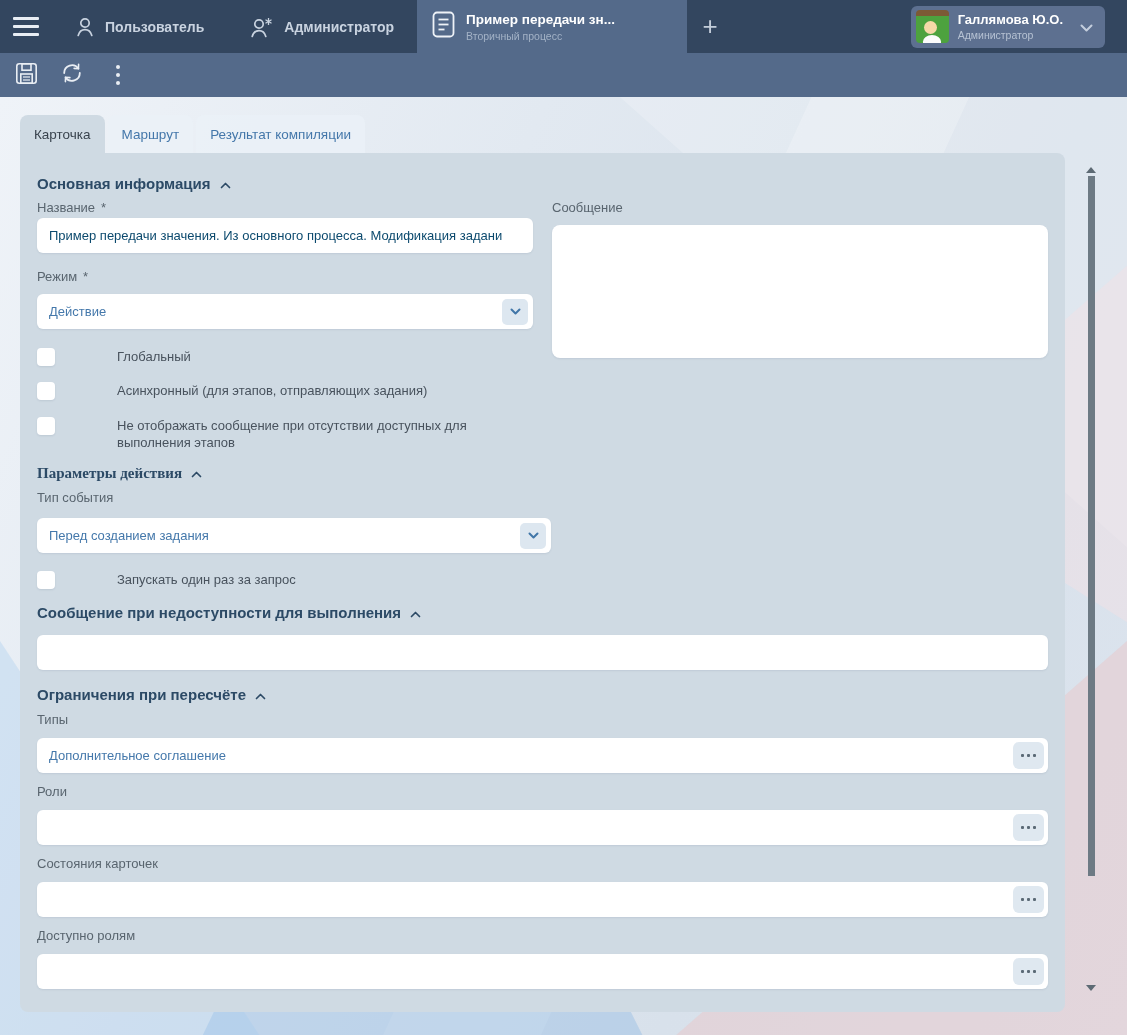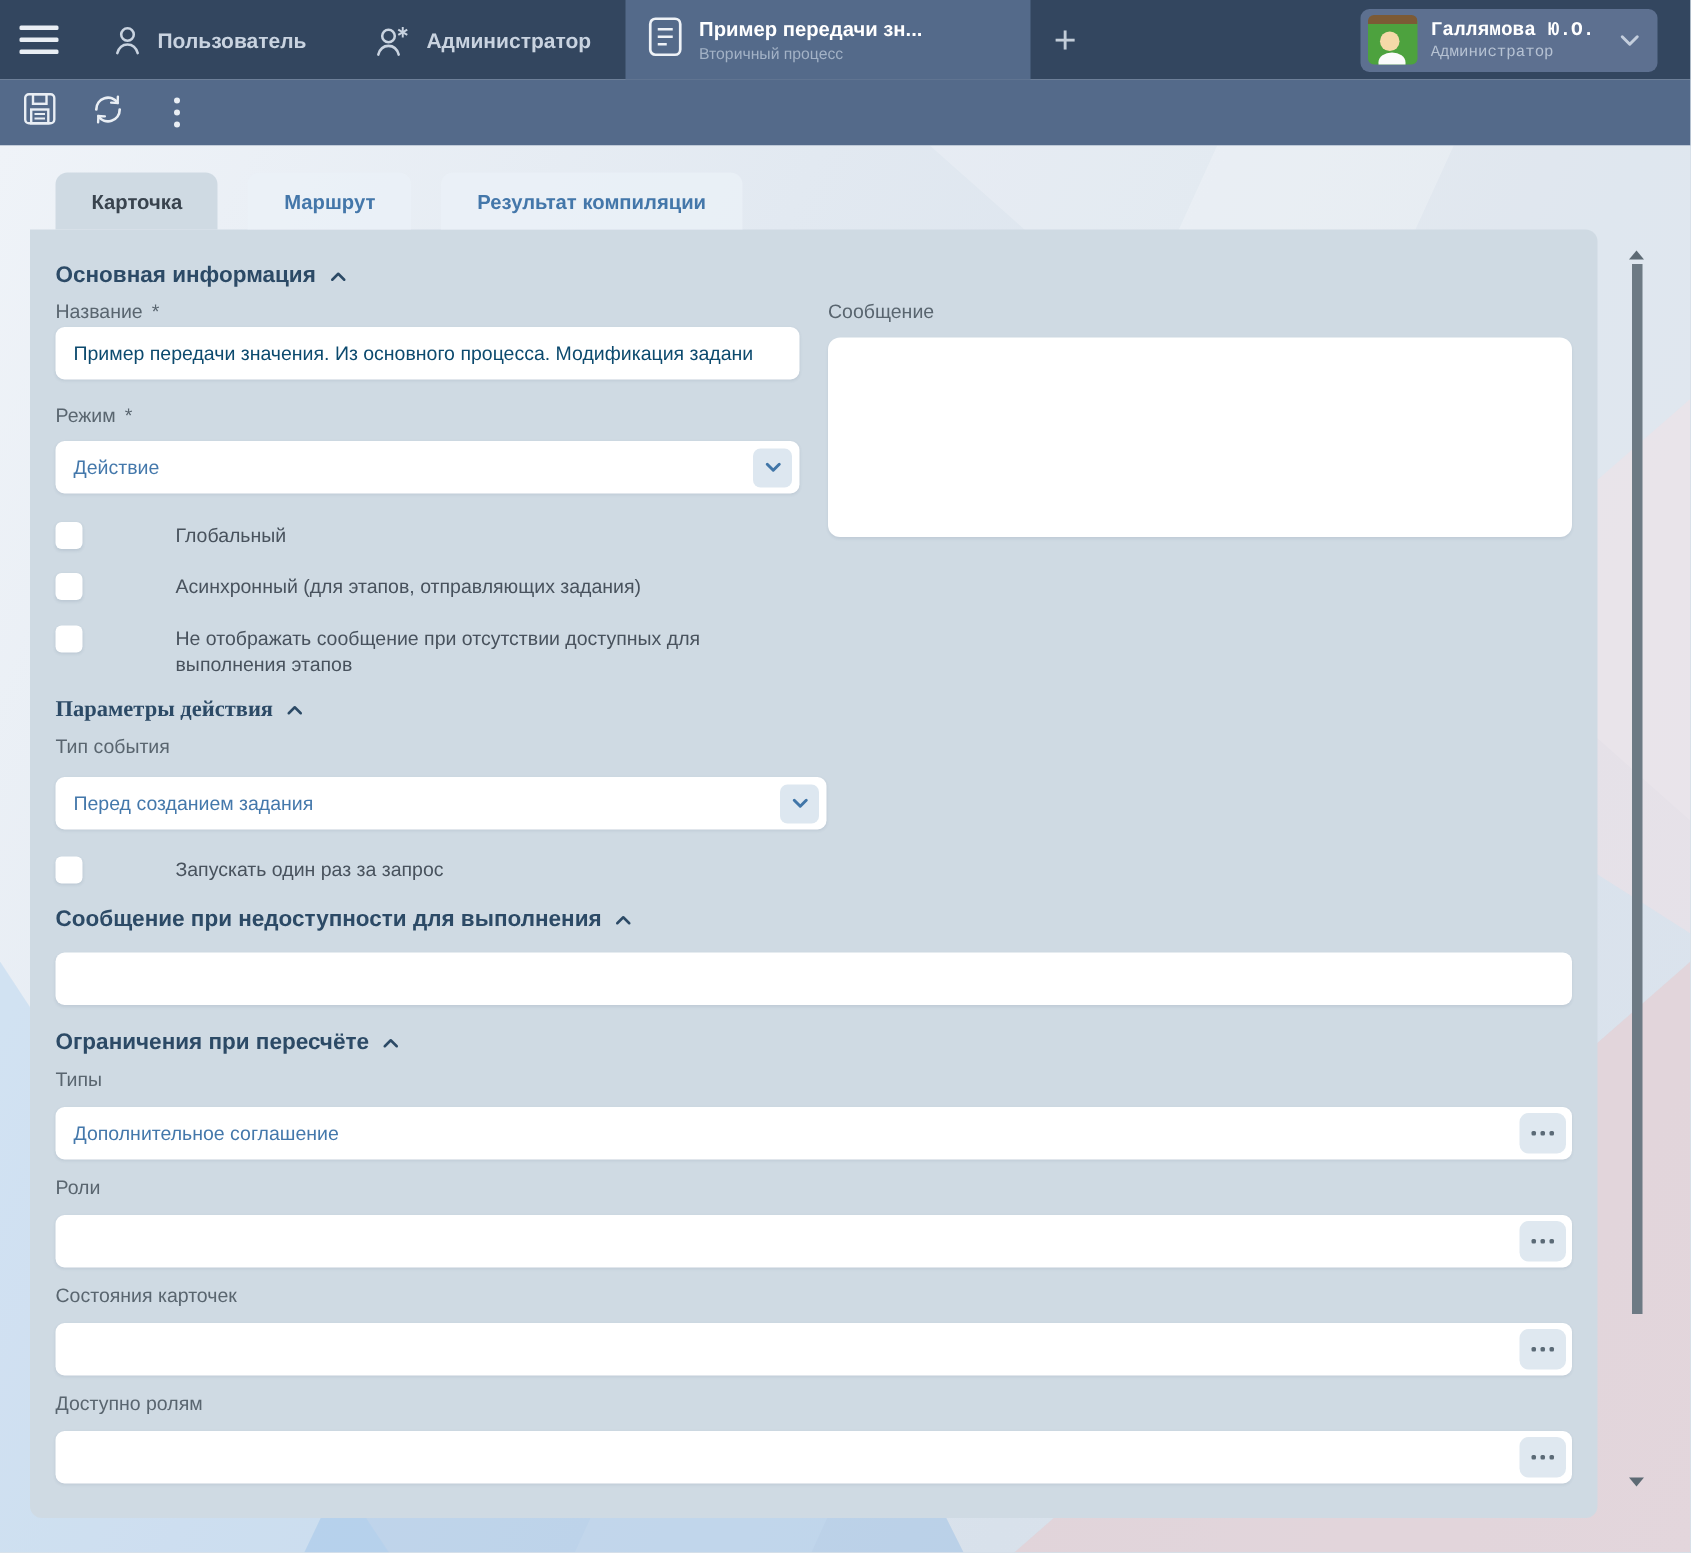--- a/index.html
+++ b/index.html
@@ -14,21 +14,21 @@
   .topbar { height:53px; background:#33465f; display:flex; align-items:stretch; }
   .burger-btn { width:52px; display:flex; flex-direction:column; justify-content:center; align-items:center; gap:5px; cursor:pointer; }
   .burger-btn i { display:block; width:26px; height:3px; background:#e9eef4; border-radius:1px; }
   .nav-tab { display:flex; align-items:center; gap:10px; padding:0 23px; color:#c9d3e0; font-size:14px; font-weight:bold; cursor:pointer; }
   .nav-tab svg { display:block; }
   .window-tab { width:270px; background:#546a8a; display:flex; align-items:center; gap:11px; padding:0 15px; cursor:pointer; }
   .window-tab .tab-text { display:flex; flex-direction:column; min-width:0; }
   .tab-title { font-size:13.5px; font-weight:bold; color:#ffffff; white-space:nowrap; overflow:hidden; }
   .tab-subtitle { font-size:10.5px; color:#a3b2c6; margin-top:3px; white-space:nowrap; }
   .add-tab { display:flex; align-items:center; justify-content:center; width:46px; color:#c3cdd9; font-size:26px; font-weight:300; cursor:pointer; }
-  .user-chip { margin-left:auto; margin-right:22px; align-self:center; height:42px; background:#5d7090; border-radius:6px; display:flex; align-items:center; gap:9px; padding:0 12px 0 5px; cursor:pointer;font-family:Liberation Mono, monospace; }
+  .user-chip { margin-left:auto; margin-right:22px; align-self:center; height:42px; background:#5d7090; border-radius:6px; display:flex; align-items:center; gap:9px; padding:0 12px 0 5px; cursor:pointer; }
   .avatar { width:33px; height:33px; border-radius:4px; background:#4da23e; border-top:6px solid #7c5a35; position:relative; overflow:hidden; flex:0 0 33px; }
   .avatar::before { content:""; position:absolute; top:5px; left:8px; width:13px; height:13px; border-radius:50%; background:#f5d9a8; }
   .avatar::after { content:""; position:absolute; bottom:-5px; left:7px; width:18px; height:13px; border-radius:50% 50% 0 0; background:#fbfbfb; }
   .user-text { display:flex; flex-direction:column; }
   .user-name { font-size:13px; font-weight:bold; color:#ffffff; white-space:nowrap; }
   .user-role { font-size:10.5px; color:#b6c2d3; margin-top:2px; }
   .user-chip .chev { margin-left:8px; color:#c4cedd; }
 
   
   .toolbar { height:44px; background:#546a8a; display:flex; align-items:center; padding-left:6px; gap:6px; }
@@ -42,21 +42,21 @@
   .shape { position:absolute; inset:0; }
   .sh1 { clip-path:polygon(55% 0,100% 0,100% 48%); background:rgba(255,255,255,0.20); }
   .sh2 { clip-path:polygon(72% 0,86% 0,48% 100%,34% 100%); background:rgba(255,255,255,0.22); }
   .sh3 { clip-path:polygon(18% 100%,37% 52%,57% 100%); background:rgba(142,186,228,0.40); }
   .sh4 { clip-path:polygon(0 100%,0 58%,23% 100%); background:rgba(165,203,238,0.35); }
   .sh5 { clip-path:polygon(60% 100%,100% 58%,100% 100%); background:rgba(233,199,201,0.50); }
   .sh6 { clip-path:polygon(100% 18%,100% 56%,79% 40%); background:rgba(243,225,229,0.45); }
 
   
   .doc-tabs { position:absolute; left:20px; top:18px; display:flex; z-index:2; }
-  .doc-tab { height:38px; display:flex; align-items:center; padding:0 24px; font-size:13.5px; font-weight:bold; border-radius:8px 8px 0 0; margin-right:3px; cursor:pointer; background:rgba(234,241,247,0.78); color:#4477aa;margin-left:17px; }
+  .doc-tab { height:38px; display:flex; align-items:center; padding:0 14px; font-size:13.5px; font-weight:normal; border-radius:8px 8px 0 0; margin-right:3px; cursor:pointer; background:rgba(234,241,247,0.78); color:#4477aa; }
   .doc-tab.active { background:#cfdae3; color:#39434e; }
 
   
   .panel { position:absolute; left:20px; top:56px; width:1045px; height:859px; z-index:1;
     background:#cfdae3; border-radius:0 8px 8px 8px; padding:22px 17px 0 17px; }
 
   .section-title { display:flex; align-items:center; gap:9px; font-size:15px; font-weight:bold; color:#2c4a66; line-height:18px; cursor:pointer; }
   .field-label { font-size:13px; color:#59656f; line-height:16px; }
   .req { color:#59656f; margin-left:6px; }
 

